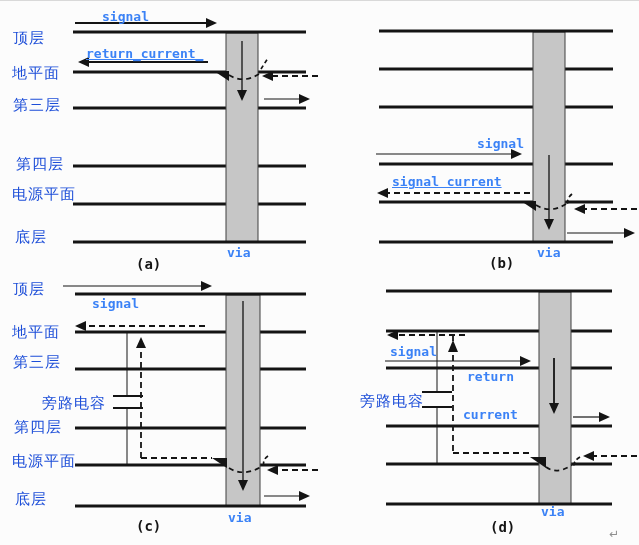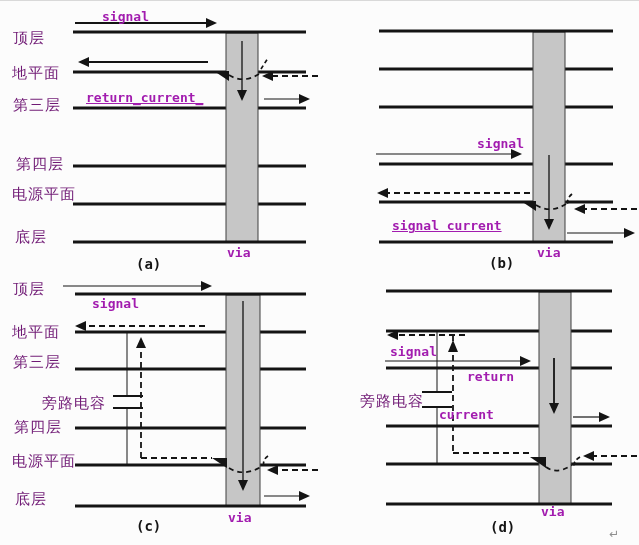--- a/index.html
+++ b/index.html
@@ -1,24 +1,24 @@
 <!DOCTYPE html>
 <html><head>
 <meta charset="utf-8">
 <style>
   html,body{margin:0;padding:0;background:#ffffff;}
   .fig{position:relative;width:639px;height:545px;background:#fcfcfc;overflow:hidden;
        border-top:1px solid #d9d9d9;border-bottom:1px solid #d9d9d9;
        font-family:"DejaVu Sans","Liberation Sans",sans-serif;}
   .fig svg{position:absolute;left:0;top:0;display:block;}
   .en{position:absolute;font:700 13px "DejaVu Sans Mono","Liberation Mono",monospace;
-      color:#a21caf;white-space:nowrap;line-height:14px;}
-  .en.u{text-decoration:underline;margin-top:44px;}
+      color:#3b82f6;white-space:nowrap;line-height:14px;}
+  .en.u{text-decoration:underline;}
   .cn{position:absolute;font:400 15px "DejaVu Sans","Liberation Sans",sans-serif;
-      color:#701a75;white-space:nowrap;letter-spacing:1px;line-height:19px;}
+      color:#1d4ed8;white-space:nowrap;letter-spacing:1px;line-height:19px;}
   .cap{position:absolute;font:700 14px "DejaVu Sans Mono","Liberation Mono",monospace;
        color:#141414;white-space:nowrap;}
   .glyph{position:absolute;font:400 12px "DejaVu Sans",sans-serif;color:#8f8f8f;}
 </style>
 </head>
 <body>
 
 <div class="fig">
 
   <svg width="639" height="545" viewBox="0 0 639 545">
@@ -137,18 +137,18 @@
   <span class="cn" style="left:42px;top:393px">旁路电容</span>
   <span class="cn" style="left:14px;top:417px">第四层</span>
   <span class="cn" style="left:12px;top:451px">电源平面</span>
   <span class="cn" style="left:15px;top:489px">底层</span>
   <span class="en" style="left:228px;top:510px">via</span>
   <span class="cap" style="left:136px;top:517px">(c)</span>
 
   <span class="en" style="left:390px;top:344px">signal</span>
   <span class="cn" style="left:360px;top:391px">旁路电容</span>
   <span class="en" style="left:467px;top:369px">return</span>
-  <span class="en" style="left:439px;top:407px">current</span>
+  <span class="en" style="left:463px;top:407px">current</span>
   <span class="en" style="left:541px;top:504px">via</span>
   <span class="cap" style="left:490px;top:518px">(d)</span>
 
   <span class="glyph" style="left:609px;top:526px">↵</span>
 </div>
 
 </body></html>

